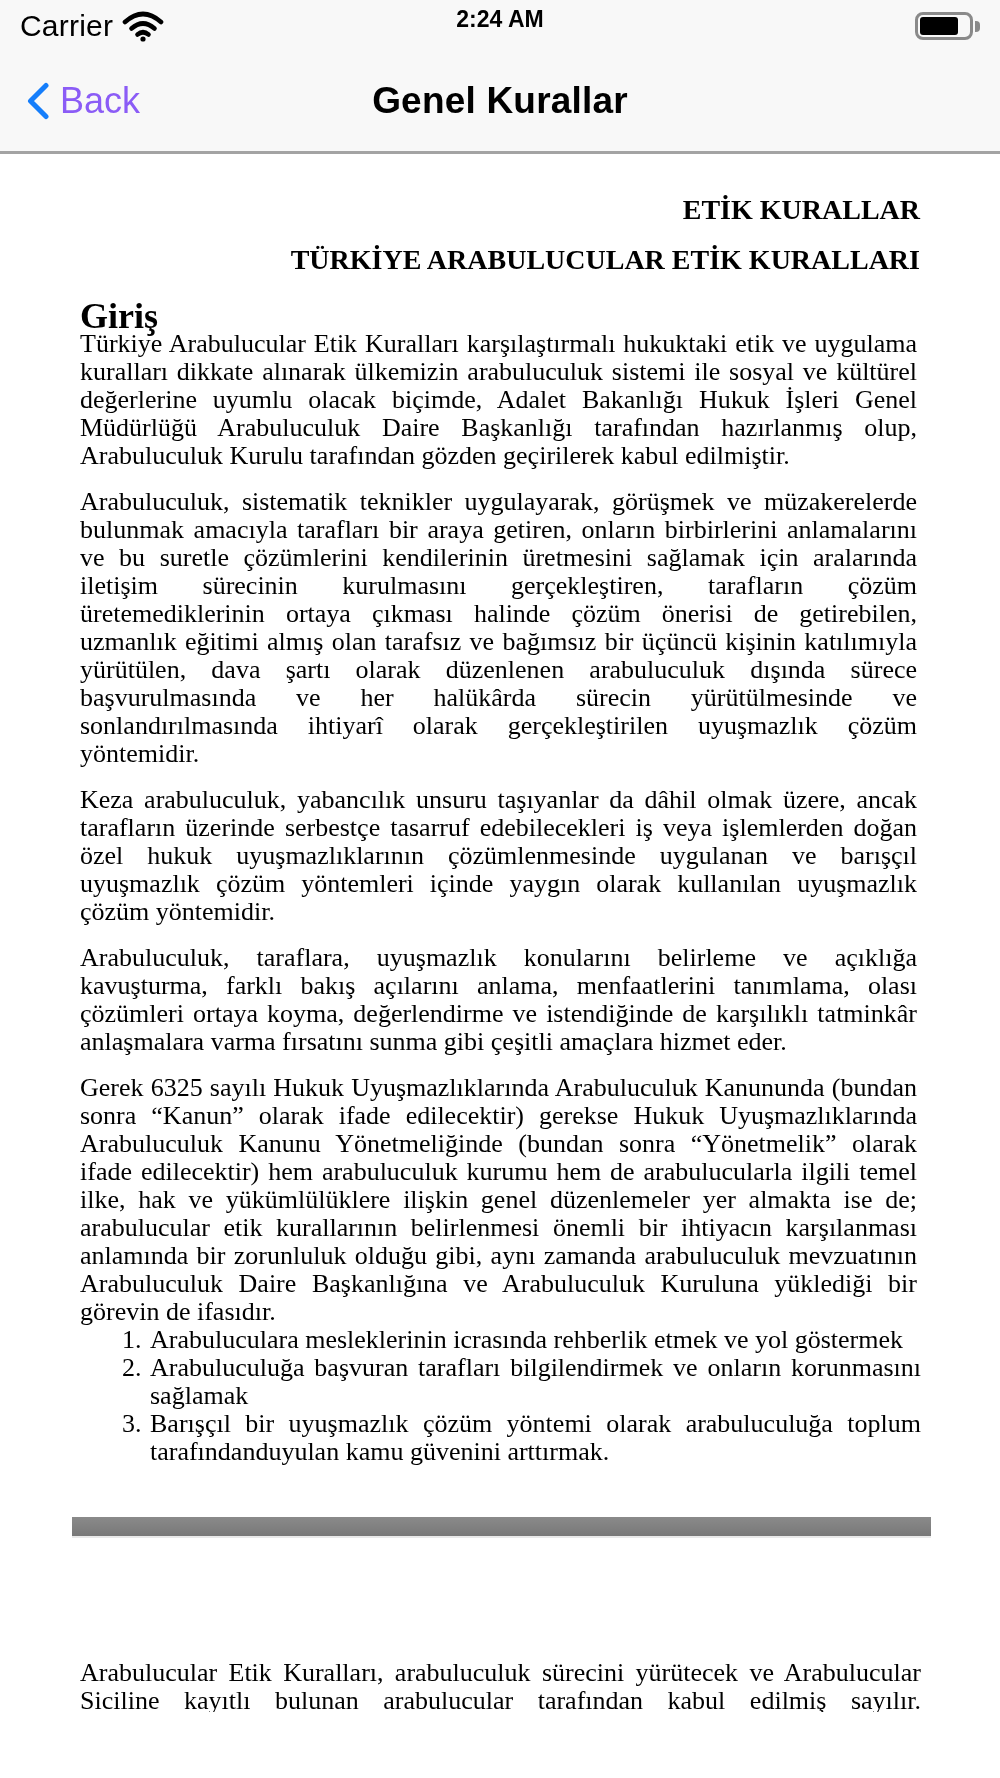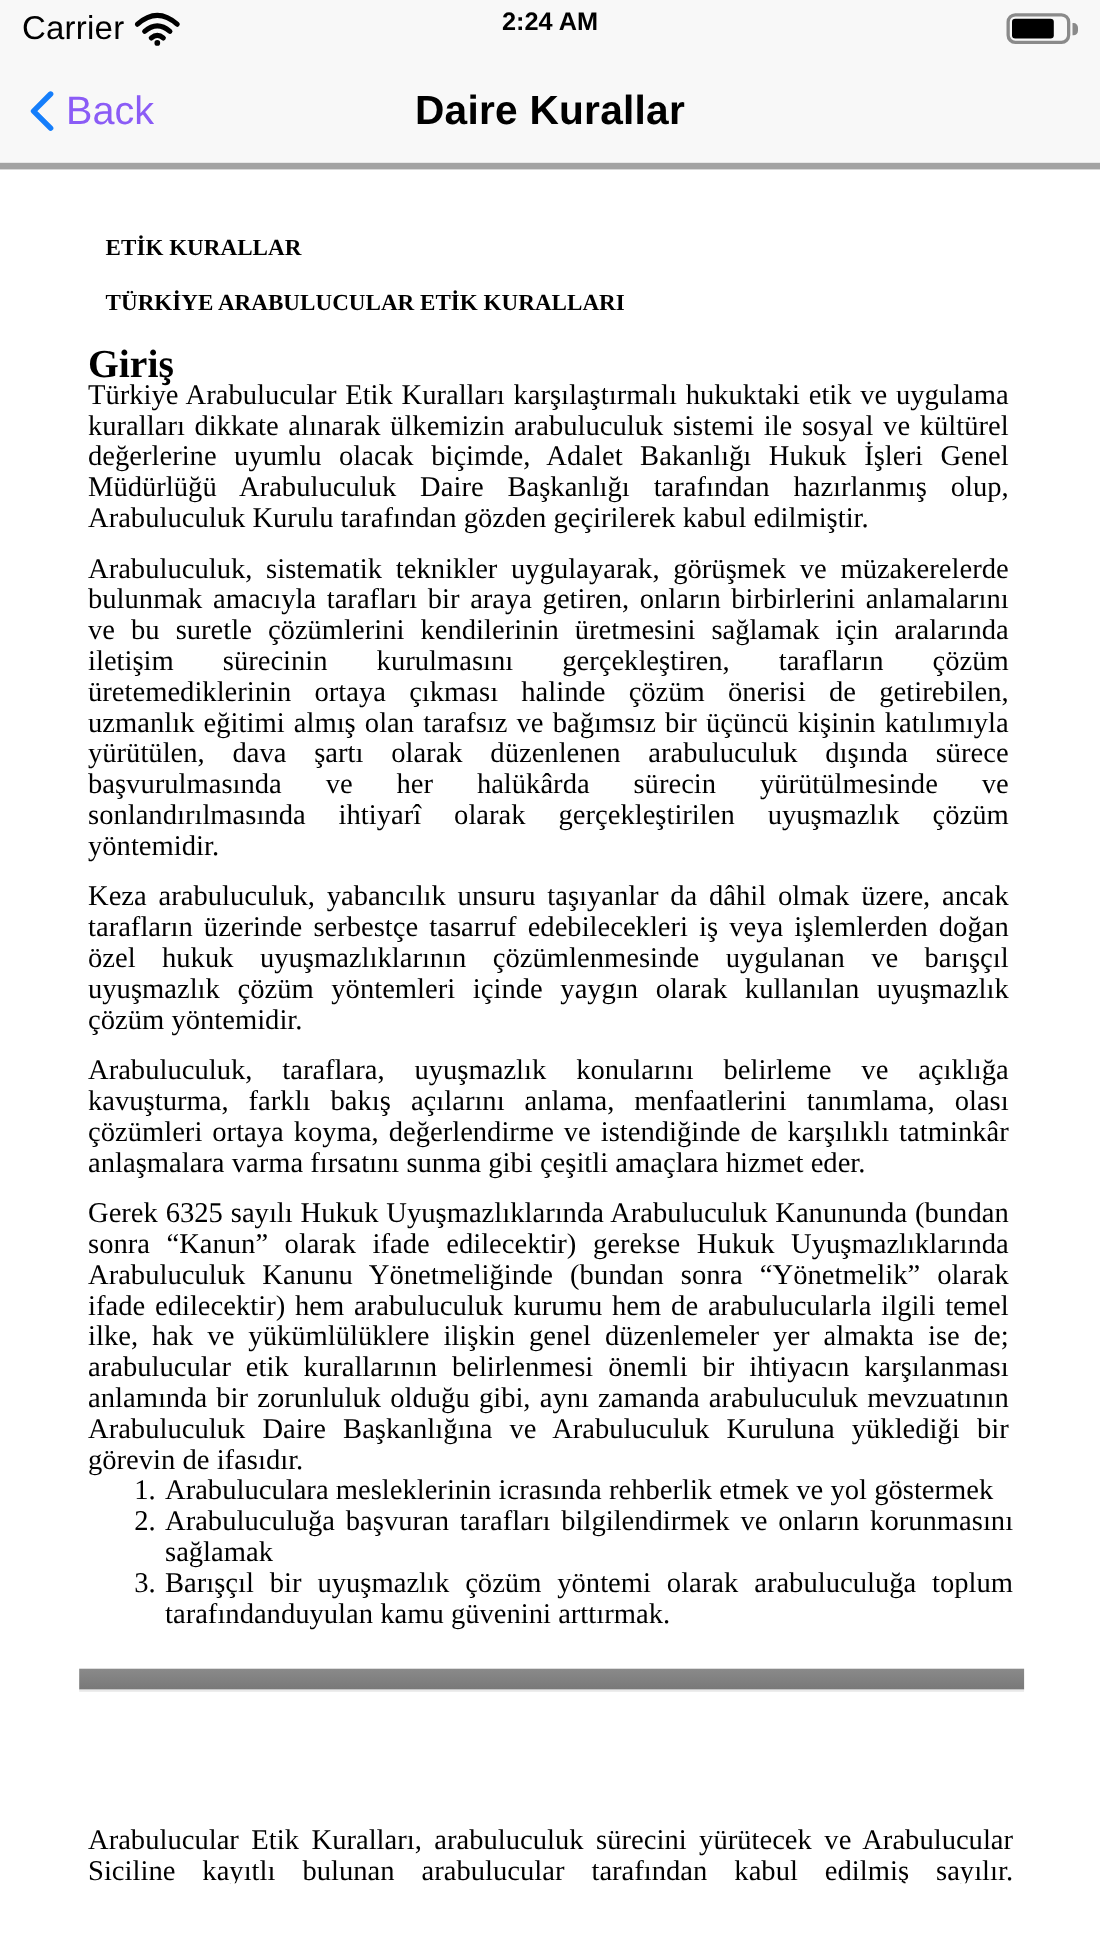--- a/index.html
+++ b/index.html
@@ -14,21 +14,21 @@
     color: #000;
   }
 
   
   .chrome {
     position: absolute;
     top: 0; left: 0;
     width: 1000px;
     height: 154px;
     background: #f8f8f8;
-    border-bottom: 6px solid #a3a3a3;
+    border-bottom: 3px solid #a3a3a3;
     z-index: 5;
   }
   .status-bar {
     position: relative;
     height: 48px;
     display: flex;
     align-items: center;
     padding: 4px 20px 0 20px;
   }
   .sb-left { display: flex; align-items: center; gap: 9px; }
@@ -104,25 +104,25 @@
     position: relative;
     width: 1000px;
     height: 1557px;
     padding: 40px 79px 0 80px;
     font-family: "Liberation Serif", serif;
     font-size: 26px;
     line-height: 28px;
     text-align: justify;
   }
   .doc h1, .doc h2 {
-    font-size: 21px;
+    font-size: 28px;
     line-height: 28px;
     font-weight: 700;
-    text-align: left;
-    margin: 16px;
+    text-align: right;
+    margin: 1px;
   }
   .doc h2 { margin-top: 22px; }
   .doc h3 {
     font-size: 36px;
     line-height: 28px;
     font-weight: 700;
     text-align: left;
     margin: 28px 0 0 0;
   }
   .doc p { margin: 18px 4px 0 0; }
@@ -180,21 +180,21 @@
       </div>
     </div>
 
     <div class="nav-bar">
       <div class="back-btn">
         <svg width="25" height="38" viewBox="0 0 25 38" fill="none" stroke="#157efb" stroke-width="5" stroke-linecap="round" stroke-linejoin="round">
           <polyline points="20,3.5 4.5,19 20,34.5"></polyline>
         </svg>
         <span class="back-label">Back</span>
       </div>
-      <div class="nav-title">Daire Kurallar</div>
+      <div class="nav-title">Genel Kurallar</div>
     </div>
 
   </div>
 
   <div class="doc-viewport">
     <div class="doc">
 
       <h1>ETİK KURALLAR</h1>
       <h2>TÜRKİYE ARABULUCULAR ETİK KURALLARI</h2>
       <h3>Giriş</h3>

